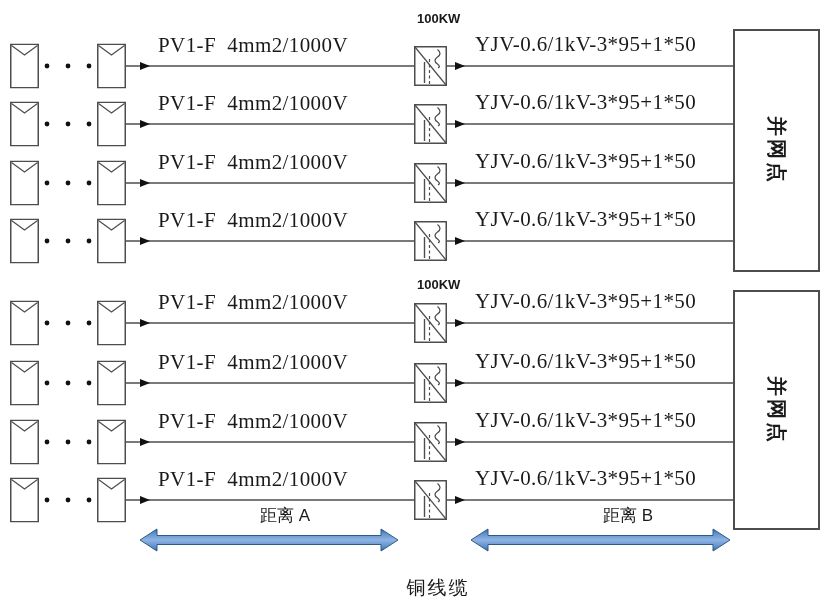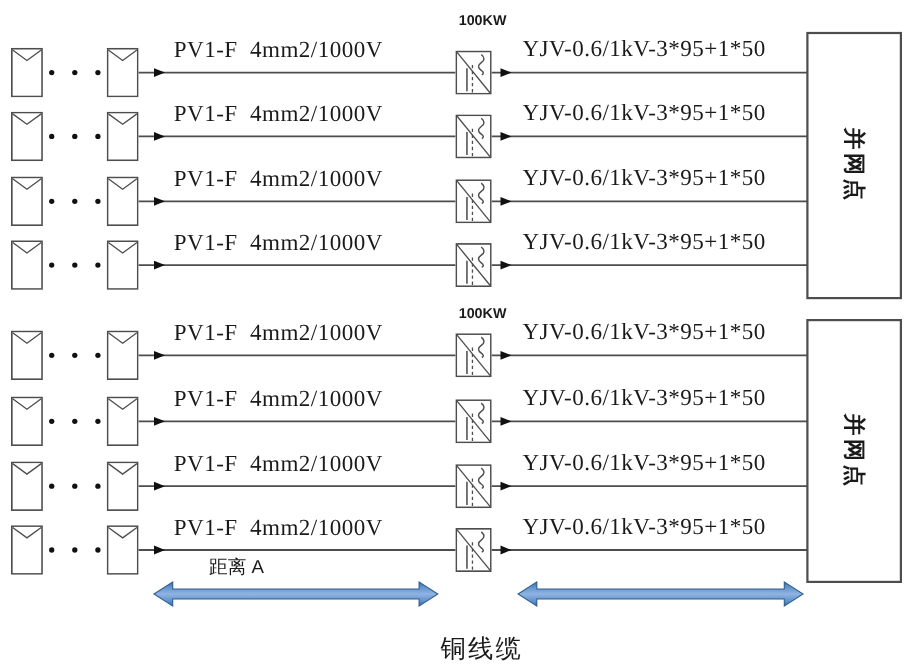--- a/index.html
+++ b/index.html
@@ -2,22 +2,22 @@
 <html><head>
 <meta charset="utf-8">
 <style>
   html,body{margin:0;padding:0;background:#ffffff;}
   #stage{position:relative;width:826px;height:611px;background:#ffffff;overflow:hidden;
          font-family:"Liberation Serif", serif;color:#1a1a1a;}
   #diagram-svg{position:absolute;left:0;top:0;}
   .lbl{position:absolute;line-height:1;white-space:pre;text-align:right;}
   .cable-label{font-size:21px;letter-spacing:0.4px;font-family:"Liberation Serif", serif;}
   .kw-label{font-size:13px;font-weight:bold;font-family:"Liberation Sans", sans-serif;letter-spacing:0px;}
-  .dist-label{font-size:17px;font-family:"Liberation Sans", sans-serif;text-align:left;width:120px;}
-  .caption-label{font-size:23px;font-family:"Liberation Serif", serif;text-align:center;width:140px;letter-spacing:2px;}
+  .dist-label{font-size:17px;font-family:"Liberation Sans", sans-serif;text-align:right;width:120px;}
+  .caption-label{font-size:19px;font-family:"Liberation Serif", serif;text-align:center;width:140px;letter-spacing:2px;}
   .grid-box-label{position:absolute;display:flex;align-items:center;justify-content:center;}
   .grid-box-label span{transform:rotate(90deg);font-size:20px;font-weight:bold;letter-spacing:3px;
                        font-family:"Liberation Serif", serif;white-space:nowrap;}
 </style>
 </head>
 <body>
 
 <div id="stage">
 
   <svg id="diagram-svg" width="826" height="611" viewBox="0 0 826 611">
@@ -191,15 +191,16 @@
   <div class="lbl cable-label" style="left:475px;top:468px;">YJV-0.6/1kV-3*95+1*50</div>
 
   <div class="grid-box-label" style="left:734px;top:30px;width:85px;height:241px;">
     <span>并网点</span>
   </div>
   <div class="grid-box-label" style="left:734px;top:291px;width:85px;height:238px;">
     <span>并网点</span>
   </div>
 
   <div class="lbl dist-label" style="left:190px;top:507px;">距离 A</div>
+  <div class="lbl dist-label" style="left:533px;top:507px;">距离 B</div>
 
   <div class="lbl caption-label" style="left:368px;top:578px;">铜线缆</div>
 </div>
 
 </body></html>

